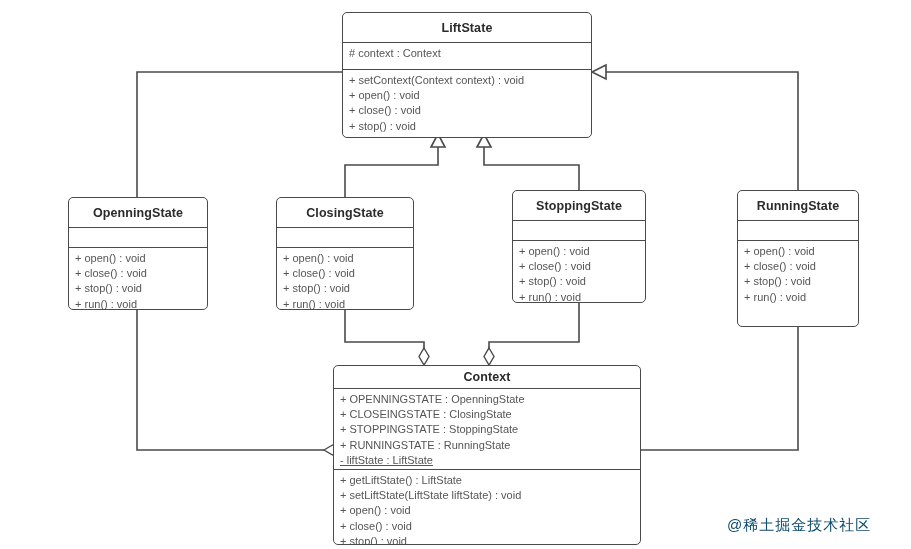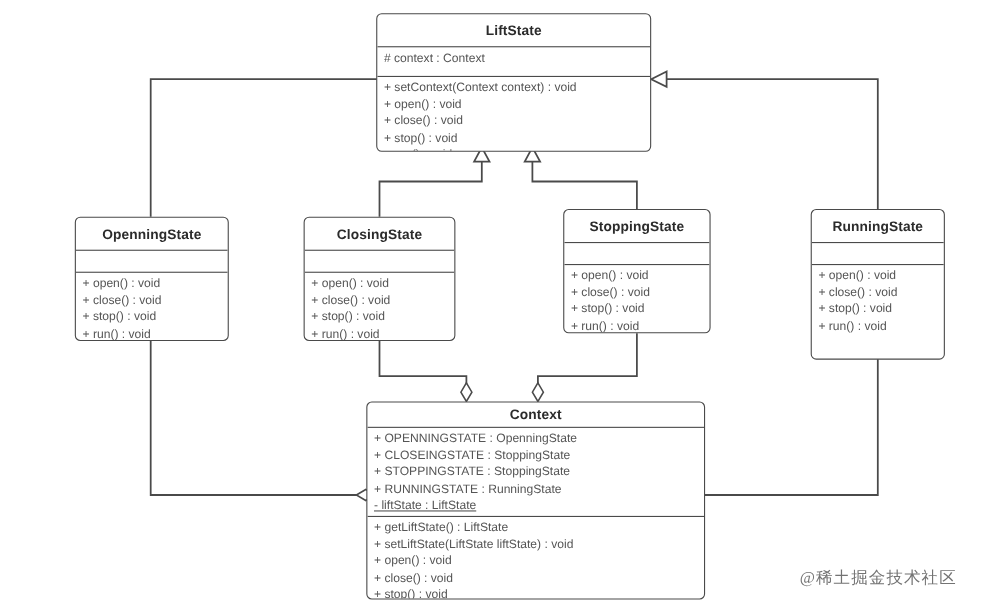--- a/index.html
+++ b/index.html
@@ -60,25 +60,24 @@
     line-height: 15.2px;
     color: #555555;
     white-space: nowrap;
   }
   .uml-line.underline {
     text-decoration: underline;
   }
   .watermark {
     position: absolute;
     font-size: 15px;
-    color: #737373;
+    color: #0c4a6e;
     white-space: nowrap;
     letter-spacing: 1px;
     z-index: 2;
-    font-family: Liberation Serif, serif;
   }
 </style>
 </head>
 <body>
 
 <div id="canvas">
 
   <svg id="wires" viewBox="0 0 911 549" width="911" height="549">
     <g fill="none" stroke="#4a4a4a" stroke-width="1.6" stroke-linejoin="miter" stroke-linecap="butt">
 
@@ -164,21 +163,21 @@
       <div class="uml-line">+ close() : void</div>
       <div class="uml-line">+ stop() : void</div>
       <div class="uml-line">+ run() : void</div>
     </div>
   </div>
 
   <div class="uml-class" style="left:333px; top:365px; width:308px; height:180px;">
     <div class="uml-title" style="height:23px;">Context</div>
     <div class="uml-attrs" style="height:81px;">
       <div class="uml-line">+ OPENNINGSTATE : OpenningState</div>
-      <div class="uml-line">+ CLOSEINGSTATE : StoppingState</div>
+      <div class="uml-line">+ CLOSEINGSTATE : ClosingState</div>
       <div class="uml-line">+ STOPPINGSTATE : StoppingState</div>
       <div class="uml-line">+ RUNNINGSTATE : RunningState</div>
       <div class="uml-line underline">- liftState : LiftState</div>
     </div>
     <div class="uml-ops">
       <div class="uml-line">+ getLiftState() : LiftState</div>
       <div class="uml-line">+ setLiftState(LiftState liftState) : void</div>
       <div class="uml-line">+ open() : void</div>
       <div class="uml-line">+ close() : void</div>
       <div class="uml-line">+ stop() : void</div>

